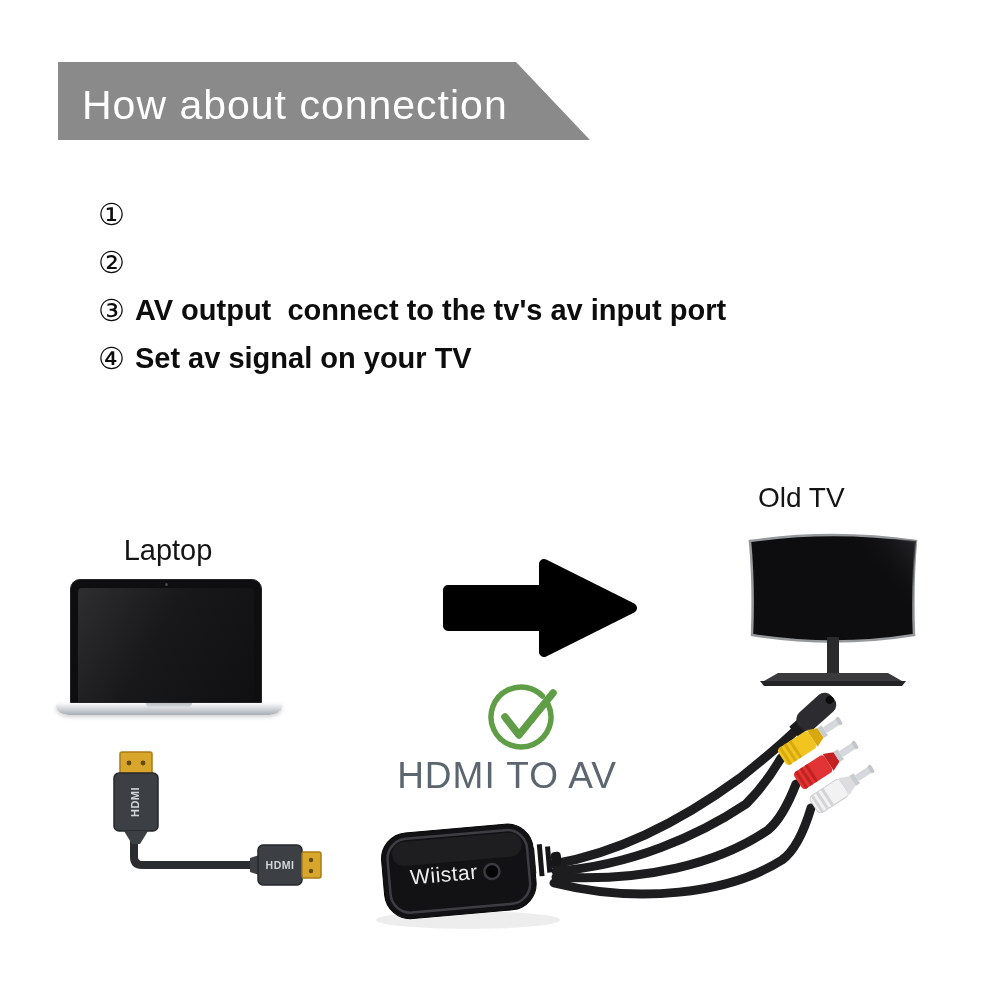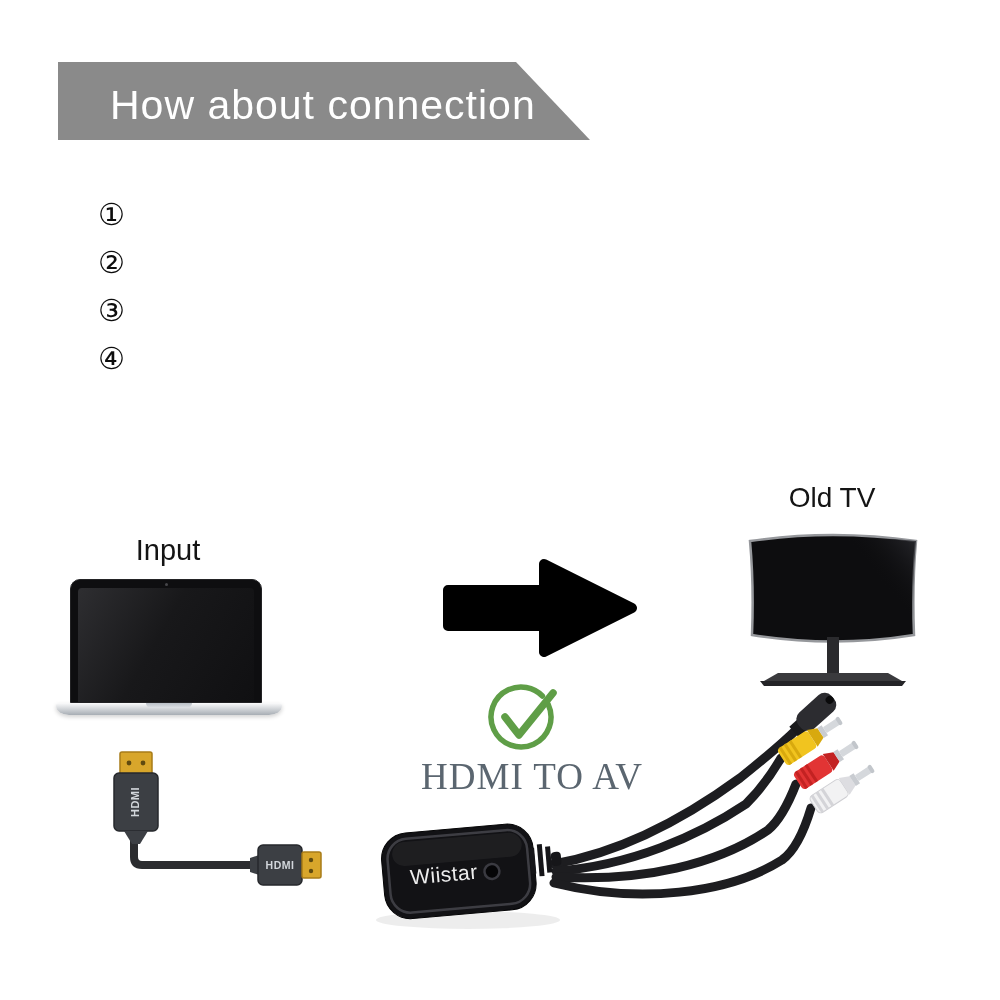--- a/index.html
+++ b/index.html
@@ -9,21 +9,21 @@
     font-family:"Liberation Sans","DejaVu Sans",sans-serif;
   }
   .abs{position:absolute;}
 
   
   .banner{
     left:58px;top:62px;width:532px;height:86px;
     background:#8a8a8a;
     clip-path:polygon(0 0,458px 0,532px 78px,0 78px);
     display:flex;align-items:center;
-    padding-left:52px;box-sizing:border-box;
+    padding-left:24px;box-sizing:border-box;
   }
   .banner span{
     color:#ffffff;font-size:41px;font-weight:400;letter-spacing:1px;
     white-space:pre;
   }
 
   
   .steps{left:98px;top:190px;margin:0;padding:0;list-style:none;}
   .step{
     display:flex;align-items:center;height:48px;
@@ -55,51 +55,53 @@
     border-radius:3px 3px 14px 14px / 3px 3px 10px 10px;
     box-shadow:0 2px 4px rgba(0,0,0,0.18);
   }
   .laptop-notch{
     position:absolute;left:50%;top:0;width:46px;height:5px;margin-left:-23px;
     background:linear-gradient(#b9bfc6,#dfe2e6);
     border-radius:0 0 8px 8px;
   }
 
   
-  .tv-label{left:758px;top:482px;width:148px;text-align:center;
+  .tv-label{left:758px;top:482px;width:148px;text-align:left;
     font-size:28px;color:#141414;}
   .converter-title{
-    left:412px;top:755px;width:240px;text-align:center;
+    left:387px;top:755px;width:240px;text-align:center;
     font-size:37px;color:#5b6670;letter-spacing:1px;font-weight:400;
-    font-family:Liberation Serif, serif;
+    font-family:Liberation Sans, sans-serif;
   }
 </style>
 </head>
 <body>
 
 <div class="abs banner">
   <span>How about connection</span>
 </div>
 
 <ol class="abs steps">
   <li class="step">
     <span class="num">①</span>
   </li>
   <li class="step">
     <span class="num">②</span>
   </li>
   <li class="step">
     <span class="num">③</span>
+    <span class="txt">AV output  connect to the tv's av input port</span>
   </li>
   <li class="step">
     <span class="num">④</span>
+    <span class="txt">Set av signal on your TV</span>
   </li>
 </ol>
 
-<div class="abs laptop-label">Input</div>
+<div class="abs laptop-label">Laptop</div>
 <div class="abs laptop-screen">
   <div class="laptop-display"></div>
   <div class="laptop-camera"></div>
 </div>
 <div class="abs laptop-base">
   <div class="laptop-notch"></div>
 </div>
 
 <svg class="abs" style="left:440px;top:552px;" width="202" height="112" viewBox="0 0 202 112">
   <path d="M8,38 H104 V12 L192,56 L104,100 V74 H8 Z" fill="#000000" stroke="#000000" stroke-width="10" stroke-linejoin="round" stroke-linecap="round"></path>

